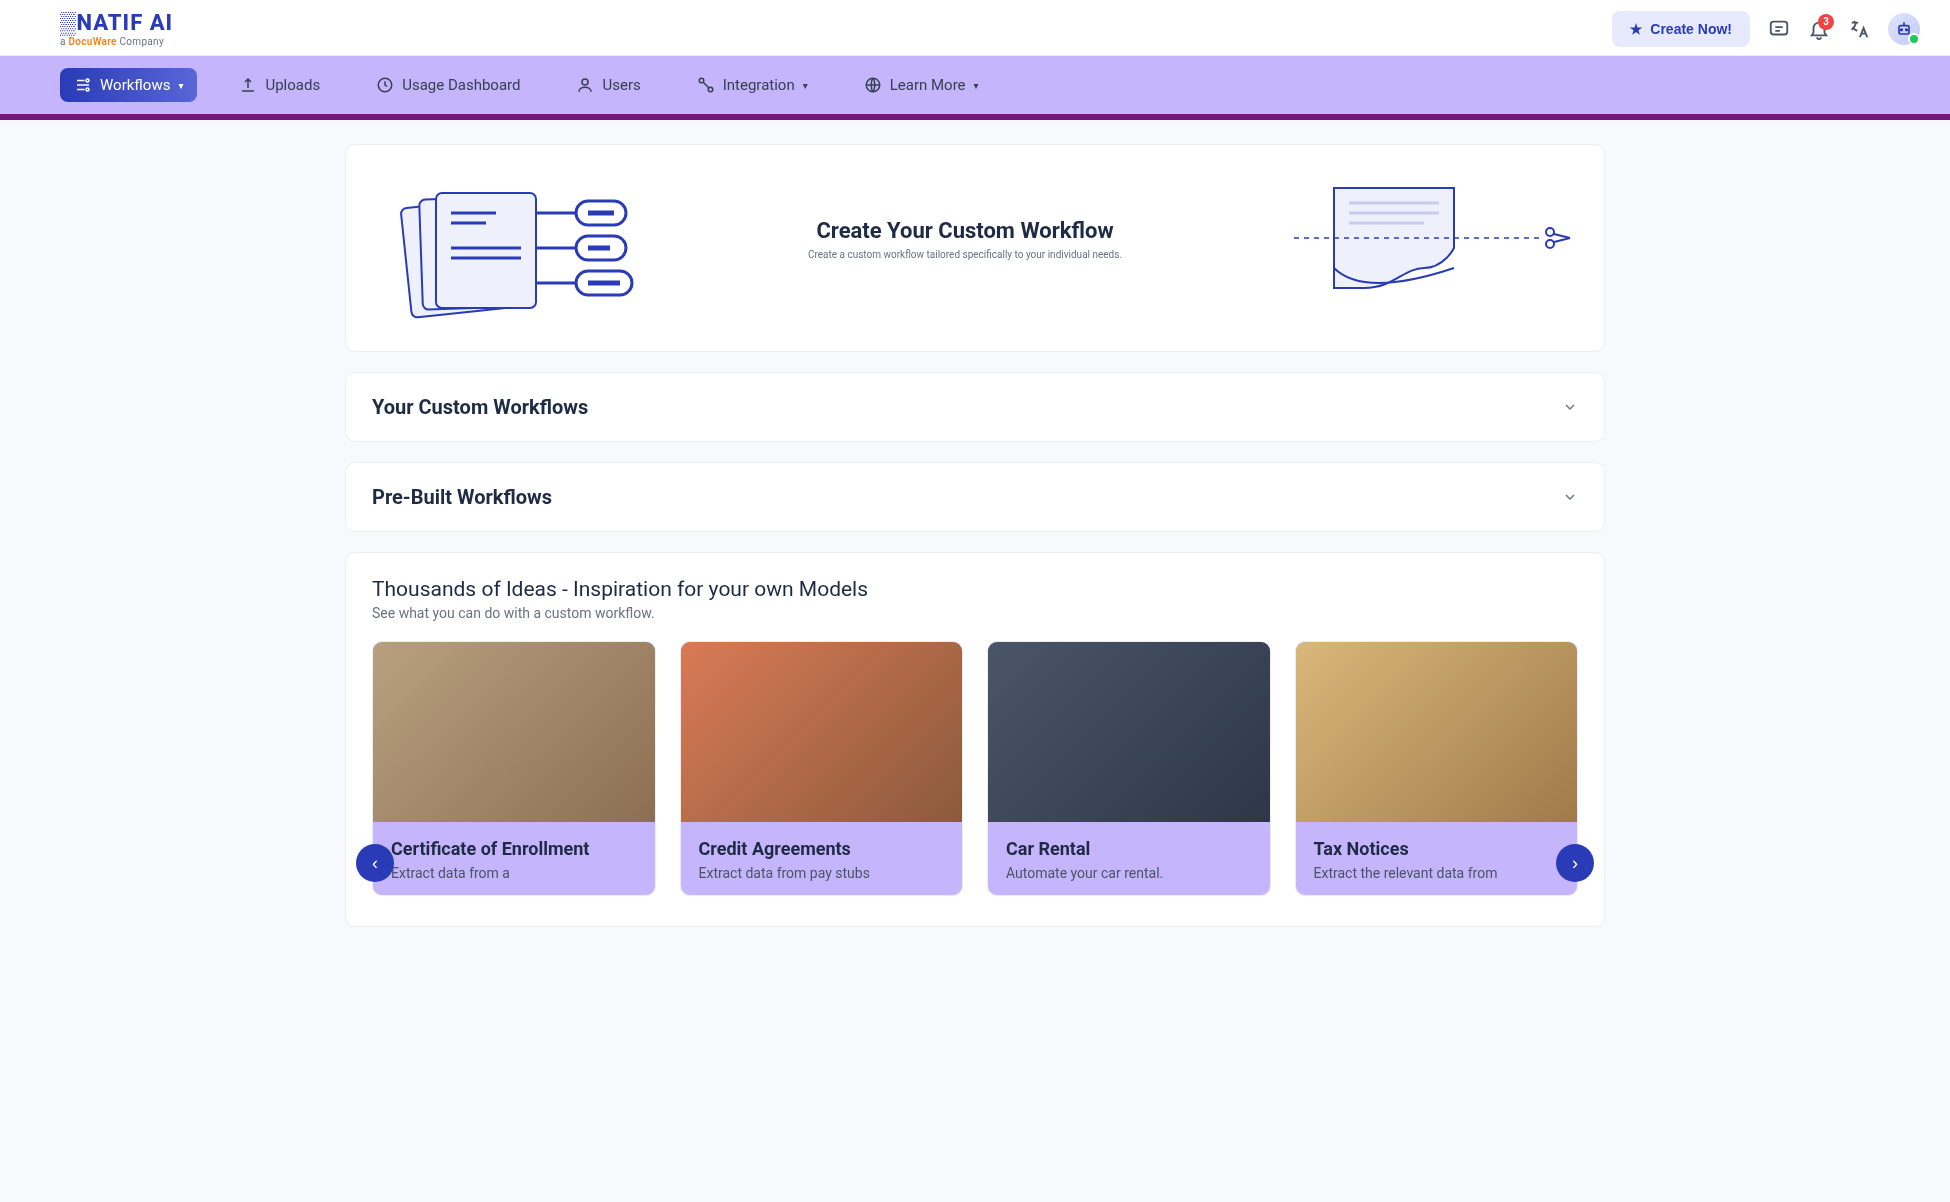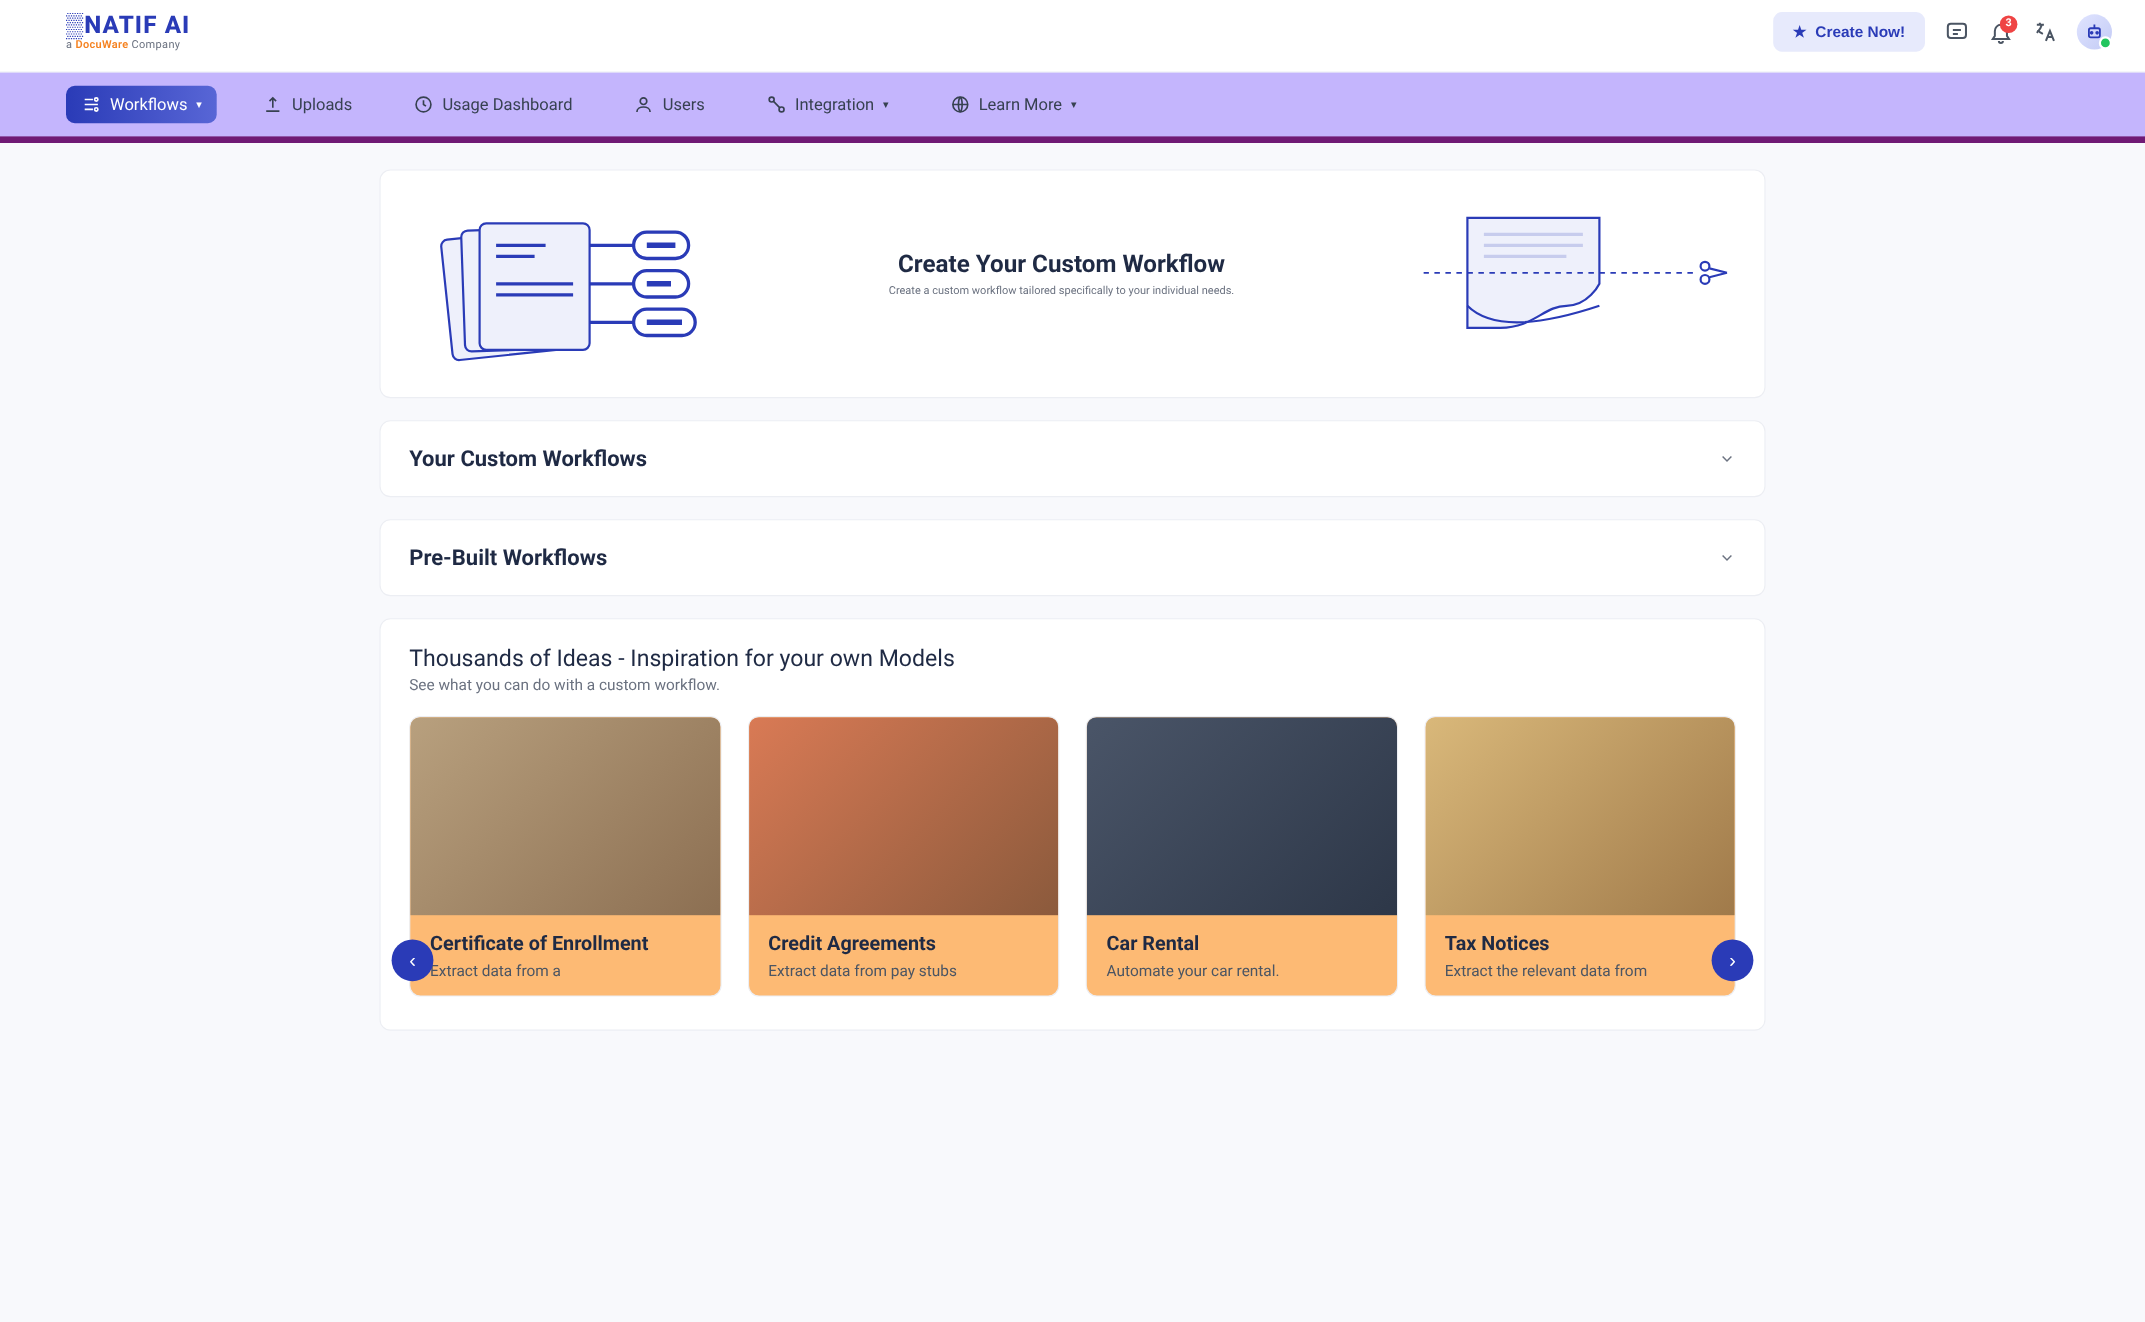--- a/index.html
+++ b/index.html
@@ -1,17 +1,17 @@
 <!DOCTYPE html>
 <html><head>
 <meta charset="utf-8">
 <style>
 * { box-sizing: border-box; margin: 0; padding: 0; }
 body { font-family: -apple-system, BlinkMacSystemFont, "Segoe UI", Roboto, sans-serif; background: #f8f9fc; color: #1a1f36; }
-.topbar { display:flex; align-items:center; justify-content:space-between; padding:10px 30px 18px 60px; background:#fff; border-bottom:1px solid #eceef3; }
+.topbar { display:flex; align-items:center; justify-content:space-between; padding:10px 30px 8px 60px; background:#fff; border-bottom:1px solid #eceef3; }
 .logo { display:flex; flex-direction:column; }
 .logo-main { font-size:22px; font-weight:800; letter-spacing:1px; color:#2a3bb7; }
 .logo-main .dotty { color:#2a3bb7; }
 .logo-sub { font-size:10px; color:#6b7280; letter-spacing:0.3px; }
 .logo-sub .orange { color:#f58220; font-weight:600; }
 .topbar-right { display:flex; align-items:center; gap:18px; }
 .upgrade-btn { background:#e7eafc; color:#2a3bb7; border:none; padding:10px 18px; border-radius:8px; font-size:14px; font-weight:600; display:flex; align-items:center; gap:8px; cursor:pointer; }
 .icon-btn { background:none; border:none; cursor:pointer; position:relative; color:#4b5563; display:flex; align-items:center; }
 .badge { position:absolute; top:-4px; right:-4px; background:#ef4444; color:#fff; font-size:10px; border-radius:50%; width:16px; height:16px; display:flex; align-items:center; justify-content:center; font-weight:600; }
 .avatar { width:32px; height:32px; border-radius:50%; background:linear-gradient(135deg,#e0e4ff,#c3cbf5); display:flex; align-items:center; justify-content:center; position:relative; cursor:pointer; }
@@ -27,21 +27,21 @@
 .hero-title { font-size:22px; font-weight:700; color:#1f2a44; margin-bottom:6px; }
 .hero-sub { color:#6b7280; font-size:10px; margin-bottom:18px; }
 .train-wrap { display:inline-block; border:4px solid #3ddc84; border-radius:10px; padding:6px 10px; }
 .train-btn { background:#2a3bb7; color:#fff; border:none; padding:12px 22px; border-radius:6px; font-size:15px; display:flex; align-items:center; gap:10px; cursor:pointer; }
 .section { background:#fff; border:1px solid #eceef3; border-radius:10px; margin-top:20px; padding:22px 26px; display:flex; align-items:center; justify-content:space-between; cursor:pointer; }
 .section-title { font-size:20px; font-weight:700; color:#1f2a44; }
 .ideas { background:#fff; border:1px solid #eceef3; border-radius:10px; margin-top:20px; padding:24px 26px 30px; position:relative; }
 .ideas-title { font-size:21px; font-weight:400; color:#1f2a44; }
 .ideas-sub { color:#6b7280; font-size:14px; margin-top:4px; margin-bottom:20px; }
 .cards { display:flex; gap:24px; }
-.card { flex:1; border:1px solid #eceef3; border-radius:10px; overflow:hidden; background:#fdba74; cursor:pointer; }
+.card { flex:1; border:1px solid #eceef3; border-radius:10px; overflow:hidden; background:#c4b5fd; cursor:pointer; }
 .card-img { height:180px; background:#d1d5db; background-size:cover; background-position:center; }
 .card-body { padding:16px 18px 14px; }
 .card-title { font-size:18px; font-weight:700; color:#1f2a44; margin-bottom:6px; }
 .card-desc { color:#4b5563; font-size:14px; }
 .carousel-btn { position:absolute; width:38px; height:38px; border-radius:50%; background:#2a3bb7; color:#fff; display:flex; align-items:center; justify-content:center; cursor:pointer; border:none; font-size:18px; }
 .carousel-prev { left:10px; bottom:44px; }
 .carousel-next { right:10px; bottom:44px; }
 svg { display:block; }
 .illus-docs { width:260px; height:150px; }
 .illus-cut { width:280px; height:140px; }

